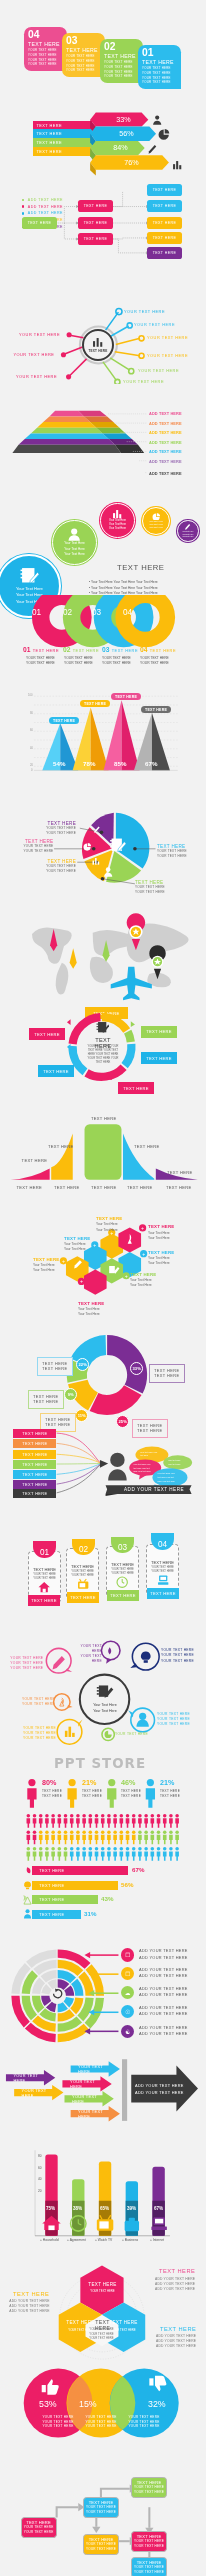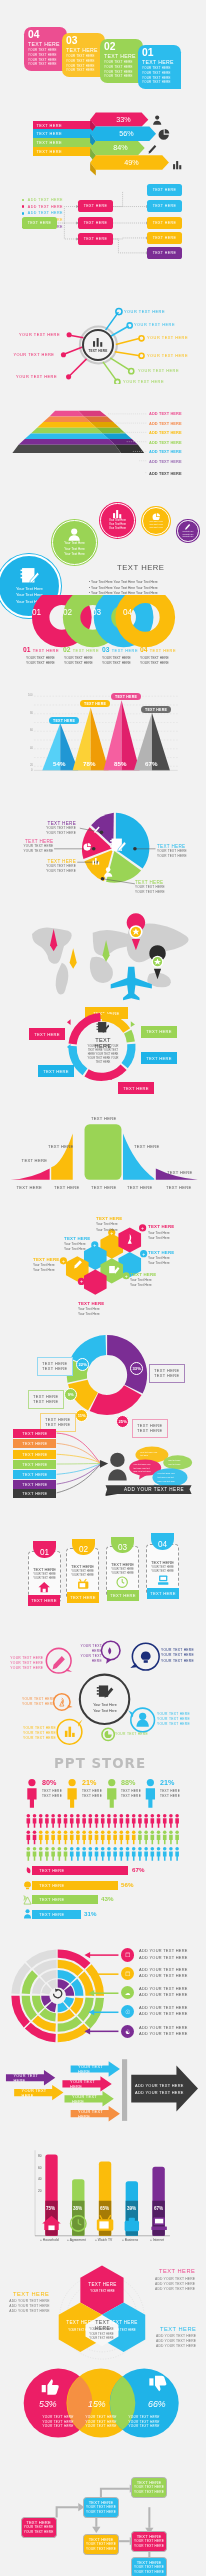--- a/index.html
+++ b/index.html
@@ -144,21 +144,21 @@
   .s22 { height:111px; }
   .colpct { position:absolute; color:#fff; font-size:4.6px; font-weight:bold;}
   .colcat { position:absolute; font-size:3.3px; color:#555;}
 
   
   .s23 { height:111px; }
   .hxt { position:absolute; font-size:5.7px; letter-spacing:0.5px;}
   .hxs { position:absolute; font-size:3.3px; color:#777; line-height:5.2px; letter-spacing:0.2px;}
 
   
-  .s24 { height:103px;font-style:italic; }
+  .s24 { height:103px; }
   .vpct { position:absolute; color:#fff; font-size:8.8px;}
   .vtx { position:absolute; color:#fff; font-size:3.1px; line-height:4.6px; letter-spacing:0.3px; text-align:center;}
 
   
   .s25 { height:111px; }
   .fb2 { position:absolute; width:36px; height:20.6px; border-radius:3.6px; border:1.5px solid #b5b5b5;
          color:#fff; display:flex; flex-direction:column; align-items:center; justify-content:center;}
   .fb2 .a { font-size:4.1px; letter-spacing:0.2px; }
   .fb2 .b { font-size:3.1px; line-height:4.6px; letter-spacing:0.2px;}
 </style>
@@ -215,21 +215,21 @@
     <polygon points="175,69 186,83 186,100 175,86" fill="#1690bd"></polygon>
     <polygon points="186,83 268,83 281,97 268,111 186,111 175,97" fill="#9ad455"></polygon>
     <polygon points="175,97 186,111 186,128 175,113" fill="#7cb040"></polygon>
     <polygon points="186,111 315,111 328,125 315,139 186,139 175,125" fill="#fbbc0b"></polygon>
     <polygon points="175,125 186,139 186,150 175,140" fill="#d09a05"></polygon>
   </svg>
 
   <div class="arrowbar" style="left:103px;top:14.4px;width:41px">33%</div>
   <div class="arrowbar" style="left:106px;top:29px;width:41px">56%</div>
   <div class="arrowbar" style="left:100px;top:43px;width:41px">84%</div>
-  <div class="arrowbar" style="left:111px;top:58px;width:41px">49%</div>
+  <div class="arrowbar" style="left:111px;top:58px;width:41px">76%</div>
 
   <svg width="17.5" height="10.3" style="position:absolute;left:151px;top:17px" viewBox="0 0 34 20">
     <circle cx="12" cy="5" r="4" fill="#3b3b3b"></circle>
         <path d="M4 19c0-5 4-8 8-8s8 3 8 8z" fill="#3b3b3b"></path>
   </svg>
   <svg width="12.4" height="11.3" style="position:absolute;left:158px;top:31px" viewBox="0 0 24 22">
     <path d="M11 1a10 10 0 1 0 10 10H11z" fill="#3b3b3b"></path>
         <path d="M13 0v9h9A10 10 0 0 0 13 0z" fill="#3b3b3b"></path>
   </svg>
   <svg width="12.4" height="11.3" style="position:absolute;left:147px;top:46px" viewBox="0 0 24 22">
@@ -915,21 +915,21 @@
           <path d="M208 72h18v22h-5v16h-8v-16h-5z" fill="#9ad455"></path>
         </g>
     <g>
           <circle cx="292" cy="61" r="7" fill="#2cbced"></circle>
           <path d="M283 72h18v22h-5v16h-8v-16h-5z" fill="#2cbced"></path>
         </g>
   </svg>
 
   <div class="ppct" style="left:42px;top:27px;color:#ec1e66">80%</div>
   <div class="ppct" style="left:82px;top:27px;color:#fbbc0b">21%</div>
-  <div class="ppct" style="left:121px;top:27px;color:#9ad455">88%</div>
+  <div class="ppct" style="left:121px;top:27px;color:#9ad455">46%</div>
   <div class="ppct" style="left:160px;top:27px;color:#2cbced">21%</div>
   <div class="plbl2" style="left:42px;top:38px">TEXT HERE<br>TEXT HERE</div>
   <div class="plbl2" style="left:82px;top:38px">TEXT HERE<br>TEXT HERE</div>
   <div class="plbl2" style="left:121px;top:38px">TEXT HERE<br>TEXT HERE</div>
   <div class="plbl2" style="left:160px;top:38px">TEXT HERE<br>TEXT HERE</div>
 
   <svg width="206" height="57" style="position:absolute;left:0;top:61px" viewBox="0 0 400 110">
     <g id="matrix"></g>
 
   </svg>
@@ -1431,22 +1431,22 @@
     <path d="M155 18 a67 67 0 0 1 0 104 a67 67 0 0 1 0-104z" fill="#f59042"></path>
     <path d="M238 18 a67 67 0 0 1 0 104 a67 67 0 0 1 0-104z" fill="#9ad455"></path>
     <g fill="#fff">
       <rect x="81" y="35" width="8" height="14"></rect>
           <path d="M92 35 l8-11 q4 2 2 7 l-1 4 h10 q4 0 3 4 l-4 12 q-1 3-5 3 h-13z"></path>
       <rect x="290" y="22" width="8" height="14"></rect>
           <path d="M301 36 l8 11 q4-2 2-7 l-1-4 h10 q4 0 3-4 l-4-12 q-1-3-5-3 h-13z"></path>
     </g>
   </svg>
   <div class="vpct" style="left:39px;top:32px">53%</div>
-  <div class="vpct" style="left:88px;top:32px">15%</div>
-  <div class="vpct" style="left:148px;top:32px">66%</div>
+  <div class="vpct" style="left:79px;top:32px">15%</div>
+  <div class="vpct" style="left:148px;top:32px">32%</div>
   <div class="vtx" style="left:32px;top:48px;width:52px"><span>YOUR TEXT HERE</span><br><span>YOUR TEXT HERE</span><br><span>YOUR TEXT HERE</span></div>
   <div class="vtx" style="left:75px;top:48px;width:52px"><span>YOUR TEXT HERE</span><br><span>YOUR TEXT HERE</span><br><span>YOUR TEXT HERE</span></div>
   <div class="vtx" style="left:118px;top:48px;width:52px"><span>YOUR TEXT HERE</span><br><span>YOUR TEXT HERE</span><br><span>YOUR TEXT HERE</span></div>
 </div>
 
 <div class="section s25">
   <svg width="206" height="111" style="position:absolute;left:0;top:0" viewBox="0 0 400 215">
     <g stroke="#b5b5b5" stroke-width="4" fill="none">
       <path d="M110 92 L110 72 L152 72"></path>
       <path d="M196 56 L196 36 L252 36"></path>

